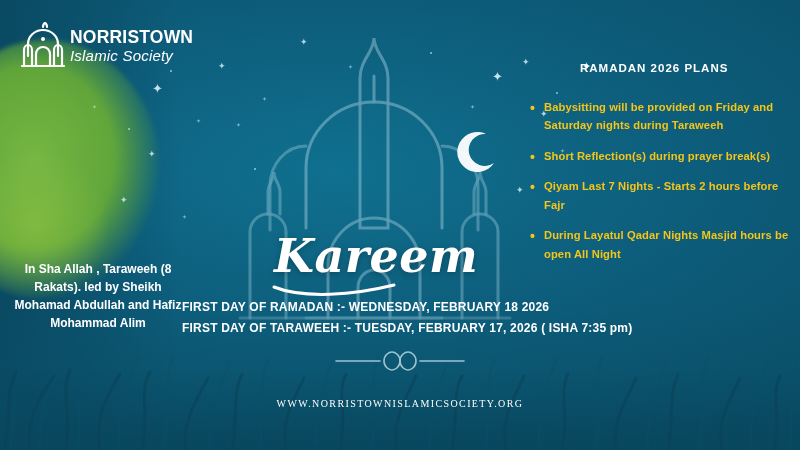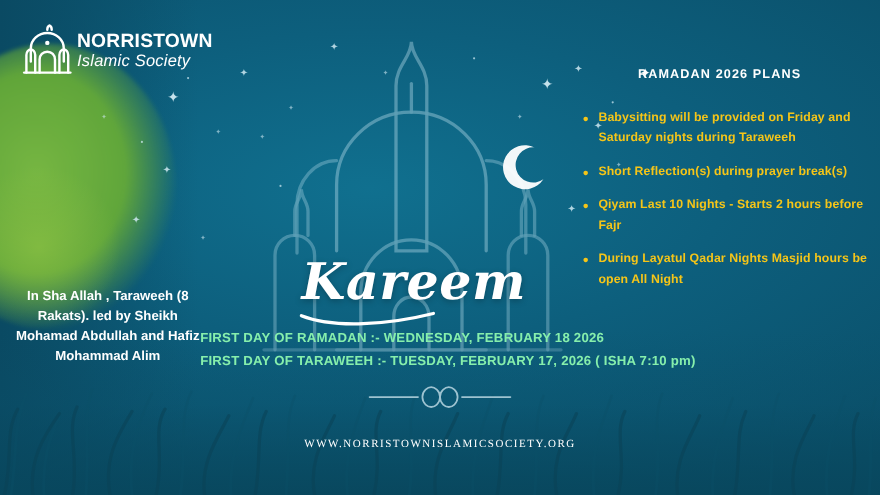--- a/index.html
+++ b/index.html
@@ -170,21 +170,21 @@
     text-align: center;
     color: #ffffff;
     font-size: 12px;
     font-weight: bold;
     line-height: 1.5;
   }
   
   .dates {
     position: absolute;
     left: 182px; top: 300px;
-    color: #86efac;
+    color: #ffffff;
   }
   .dates .row {
     font-size: 12px;
     font-weight: bold;
     letter-spacing: .2px;
     margin-bottom: 7px;
     white-space: nowrap;
   }
   
   .ornament {
@@ -329,38 +329,38 @@
       <div class="logo-line1">NORRISTOWN</div>
       <div class="logo-line2">Islamic Society</div>
     </div>
   </div>
 
   <div class="plans-head-star">✦</div>
   <div class="plans-head">RAMADAN 2026 PLANS</div>
   <ul class="plans-list">
     <li>Babysitting will be provided on Friday and Saturday nights during Taraweeh</li>
     <li>Short Reflection(s) during prayer break(s)</li>
-    <li>Qiyam Last 10 Nights - Starts 2 hours before Fajr</li>
+    <li>Qiyam Last 7 Nights - Starts 2 hours before Fajr</li>
     <li>During Layatul Qadar Nights Masjid hours be open All Night</li>
   </ul>
 
   <div class="wordmark">
     <div class="word-kareem">Kareem</div>
     <div class="swash">
       <svg viewBox="0 0 250 40" fill="none" stroke="#ffffff" stroke-width="3" stroke-linecap="round">
         <path d="M6 30c30 12 80 8 120-2"></path>
       </svg>
     </div>
   </div>
 
   <div class="taraweeh-note">In Sha Allah , Taraweeh (8 Rakats). led by Sheikh Mohamad Abdullah and Hafiz Mohammad Alim</div>
 
   <div class="dates">
     <div class="row">FIRST DAY OF RAMADAN  :- WEDNESDAY, FEBRUARY 18 2026</div>
-    <div class="row">FIRST DAY OF TARAWEEH :- TUESDAY, FEBRUARY 17, 2026 ( ISHA 7:10 pm)</div>
+    <div class="row">FIRST DAY OF TARAWEEH :- TUESDAY, FEBRUARY 17, 2026 ( ISHA 7:35 pm)</div>
   </div>
 
   <div class="ornament">
     <svg viewBox="0 0 140 26" fill="none" stroke="#cfe7f0" stroke-width="1.6" stroke-linecap="round">
       <path d="M6 13h44"></path>
         <path d="M90 13h44"></path>
       <path d="M54 13c0-6 5-9 8-9s8 3 8 9-5 9-8 9-8-3-8-9z"></path>
       <path d="M70 13c0-6 5-9 8-9s8 3 8 9-5 9-8 9-8-3-8-9z"></path>
     </svg>
   </div>

